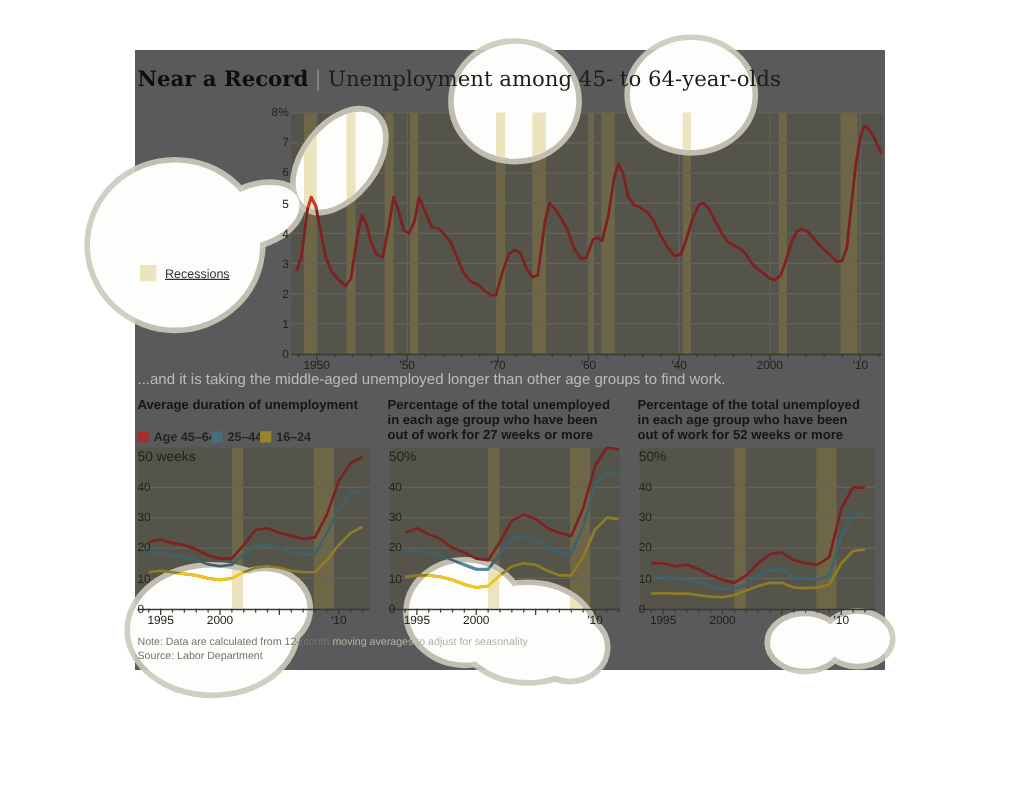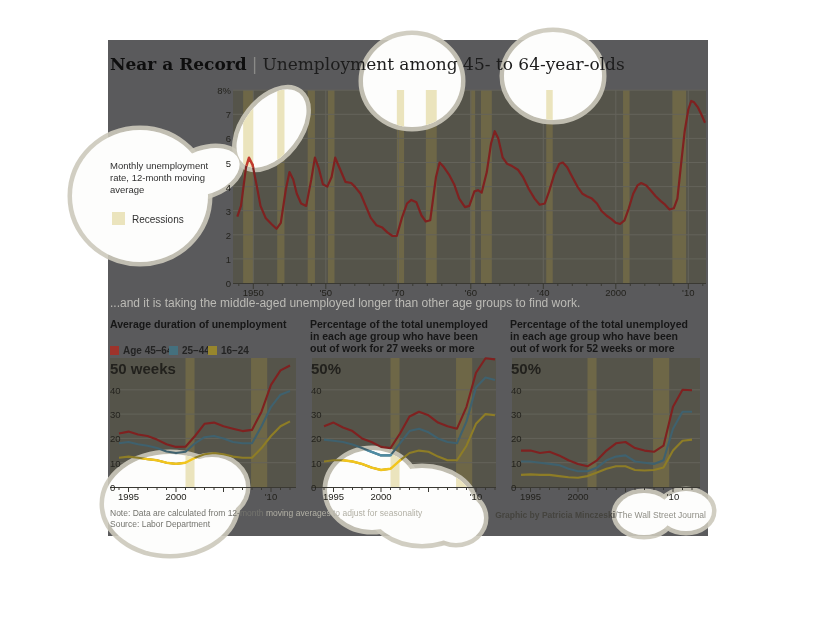--- a/index.html
+++ b/index.html
@@ -8,31 +8,31 @@
   #gfx{position:absolute;left:0;top:0;z-index:1;}
   #labels{position:absolute;left:0;top:0;width:816px;height:545px;z-index:2;pointer-events:none;}
   .abs{position:absolute;}
   .hdr{left:110px;top:54px;font-family:"DejaVu Serif","Liberation Serif",serif;font-size:17px;color:#111;}
   .hdr .b{font-weight:bold;color:#0e0e0e;}
   .hdr .sep{color:#8a8a88;padding:0 5px;font-weight:normal;}
   .hdr .r{color:#1c1c1c;}
   .lede1{left:110px;top:88px;width:110px;font-size:10.5px;line-height:13px;color:#9c9c9c;}
   .serieslab{left:110px;top:160px;width:116px;font-size:9.5px;line-height:12px;color:#313131;}
   .recsw{left:112px;top:212px;width:13px;height:13px;background:#ebe4bd;}
-  .reclab{left:132px;top:214px;font-size:10px;color:#313131;}
+  .reclab{left:132px;top:214px;font-size:10px;color:#313131;text-decoration:underline;}
   .lede2{left:110px;top:296px;width:570px;font-size:12px;color:#bcbbb6;}
   .ctitle{font-weight:bold;font-size:10.5px;line-height:12px;color:#161616;}
   .c1t{left:110px;top:318px;width:190px;}
   .c2t{left:310px;top:318px;width:182px;}
   .c3t{left:510px;top:318px;width:186px;}
   .legend{left:110px;top:340px;height:12px;}
   .legend .it{position:absolute;top:0;white-space:nowrap;}
   .legend .sw{display:inline-block;width:9px;height:9px;margin-right:4px;vertical-align:-1px;}
   .legend .tx{font-size:10px;font-weight:bold;color:#232323;}
-  .ytop{font-size:15px;color:#22211d;font-weight:bold;}
+  .ytop{font-size:11px;color:#22211d;font-weight:normal;}
   .tick{position:absolute;font-size:9.5px;color:#24231e;}
   .mtickx{position:absolute;font-size:9.5px;color:#23221d;transform:translateX(-50%);}
   .note{left:110px;top:508px;font-size:8.5px;}
   .note .d{color:#74746e;}
   .note .l{color:#b2b0a5;}
   .src{left:110px;top:519px;font-size:8.5px;color:#74746e;}
   .credit{left:400px;top:510px;width:306px;text-align:right;font-size:8.5px;}
   .credit .b{font-weight:bold;color:#45443f;}
   .credit .r{color:#8e8d85;}
 </style>
@@ -259,21 +259,20 @@
       <line x1="654" y1="487" x2="654" y2="490" stroke="#3a3933" stroke-width="1"></line>
       <line x1="663.5" y1="487" x2="663.5" y2="490" stroke="#3a3933" stroke-width="1"></line>
       <line x1="673" y1="487" x2="673" y2="492" stroke="#3a3933" stroke-width="1"></line>
       <line x1="682.5" y1="487" x2="682.5" y2="490" stroke="#3a3933" stroke-width="1"></line>
       <line x1="692" y1="487" x2="692" y2="490" stroke="#3a3933" stroke-width="1"></line>
     </svg>
 
   <div id="labels">
     <div class="abs hdr"><span class="b">Near a Record</span><span class="sep">|</span><span class="r">Unemployment among 45- to 64-year-olds</span></div>
 
-    <div class="abs serieslab">Monthly unemployment<br>rate, 12-month moving<br>average</div>
     <div class="abs recsw"></div>
     <div class="abs reclab">Recessions</div>
 
     <div class="abs ctitle c1t">Average duration of unemployment</div>
 
     <div class="abs lede2">...and it is taking the middle-aged unemployed longer than other age groups to find work.</div>
     <div class="abs ctitle c2t">Percentage of the total unemployed in each age group who have been out of work for 27 weeks or more</div>
     <div class="abs ctitle c3t">Percentage of the total unemployed in each age group who have been out of work for 52 weeks or more</div>
 
     <div class="abs legend" id="legendRow">
@@ -281,21 +280,20 @@
         <span class="it" style="left: 59px;"><span class="sw" style="background: rgb(68, 112, 126);"></span><span class="tx">25–44</span></span>
         <span class="it" style="left: 98px;"><span class="sw" style="background: rgb(151, 134, 45);"></span><span class="tx">16–24</span></span>
       </div>
 
     <div class="abs ytop" id="c1top" style="left:110px;top:360px;">50 weeks</div>
     <div class="abs ytop" id="c2top" style="left:311px;top:360px;">50%</div>
     <div class="abs ytop" id="c3top" style="left:511px;top:360px;">50%</div>
 
     <div class="abs note"><span class="d">Note: Data are calculated from 12-month </span><span class="l">moving averages to adjust for seasonality</span></div>
     <div class="abs src">Source: Labor Department</div>
-    <div class="abs credit"><span class="b">Graphic by Patricia Minczeski</span><span class="r">/The Wall Street Journal</span></div>
   <span class="tick" style="left: 205px; top: 85.2px; width: 26px; text-align: right;">8%</span>
       <span class="tick" style="left: 205px; top: 109.3px; width: 26px; text-align: right;">7</span>
       <span class="tick" style="left: 205px; top: 133.4px; width: 26px; text-align: right;">6</span>
       <span class="tick" style="left: 205px; top: 157.5px; width: 26px; text-align: right;">5</span>
       <span class="tick" style="left: 205px; top: 181.6px; width: 26px; text-align: right;">4</span>
       <span class="tick" style="left: 205px; top: 205.7px; width: 26px; text-align: right;">3</span>
       <span class="tick" style="left: 205px; top: 229.8px; width: 26px; text-align: right;">2</span>
       <span class="tick" style="left: 205px; top: 253.9px; width: 26px; text-align: right;">1</span>
       <span class="tick" style="left: 205px; top: 278px; width: 26px; text-align: right;">0</span>
       <span class="mtickx" style="left: 253.3px; top: 287px;">1950</span>

